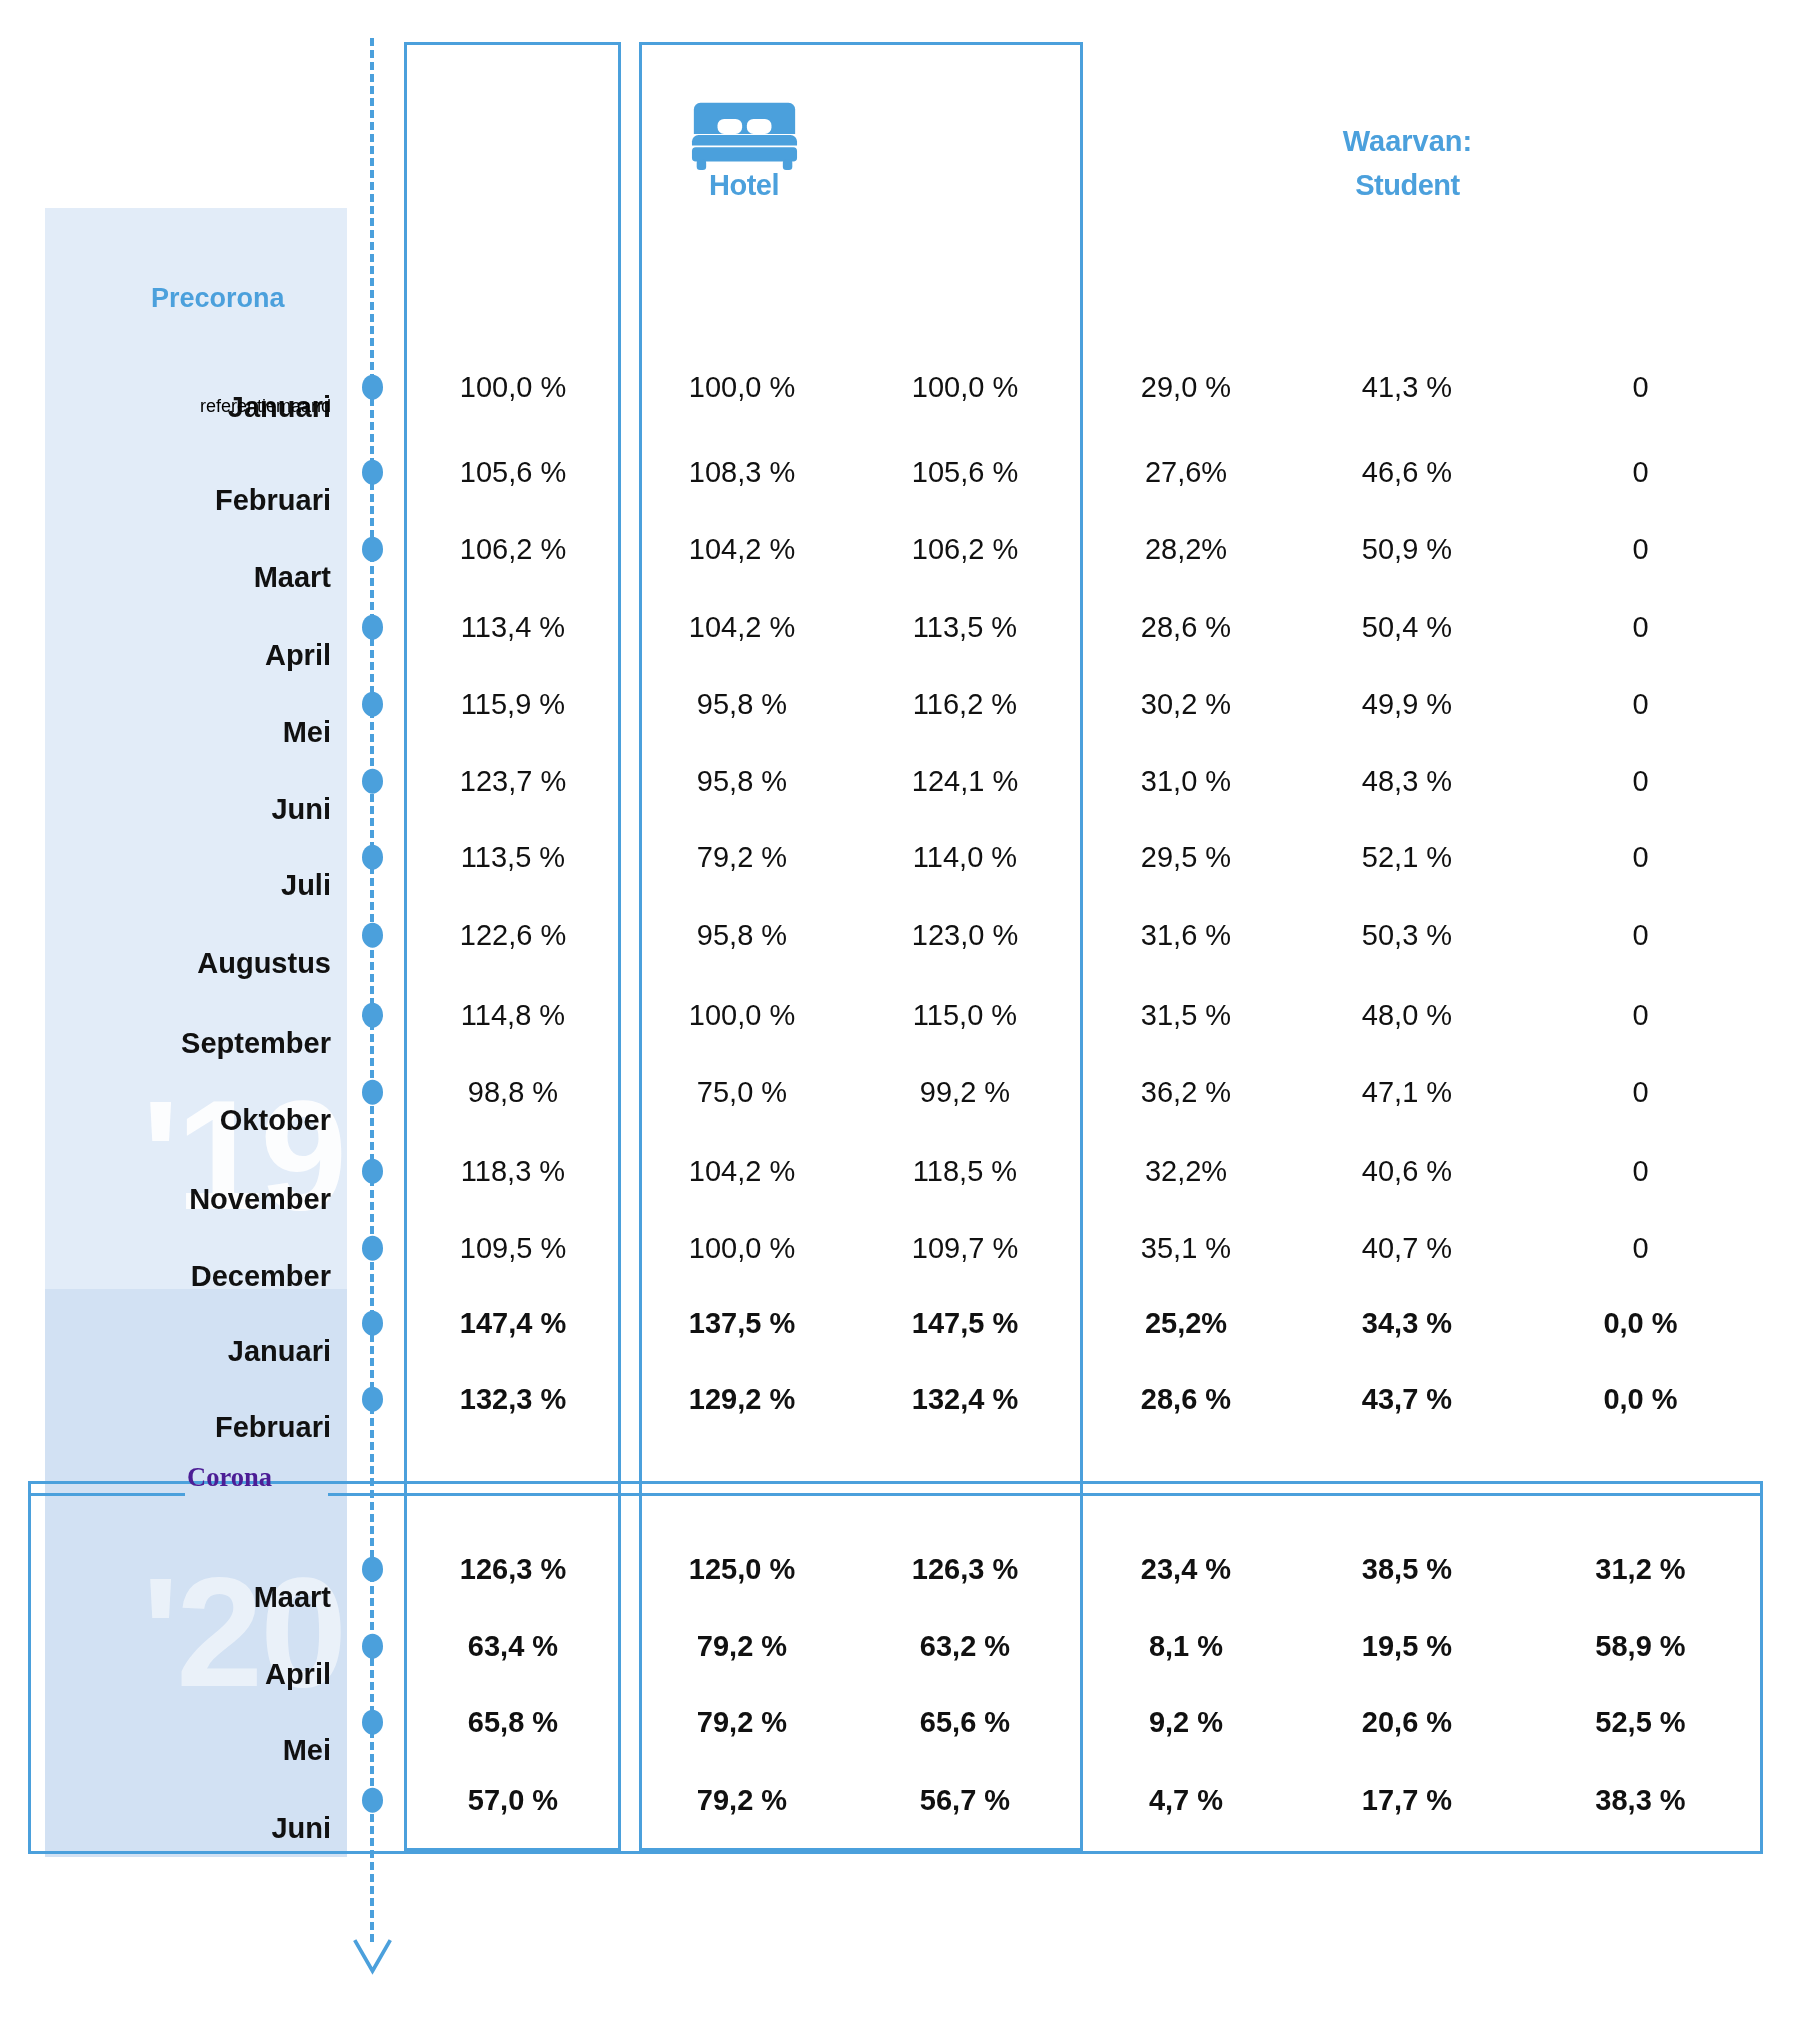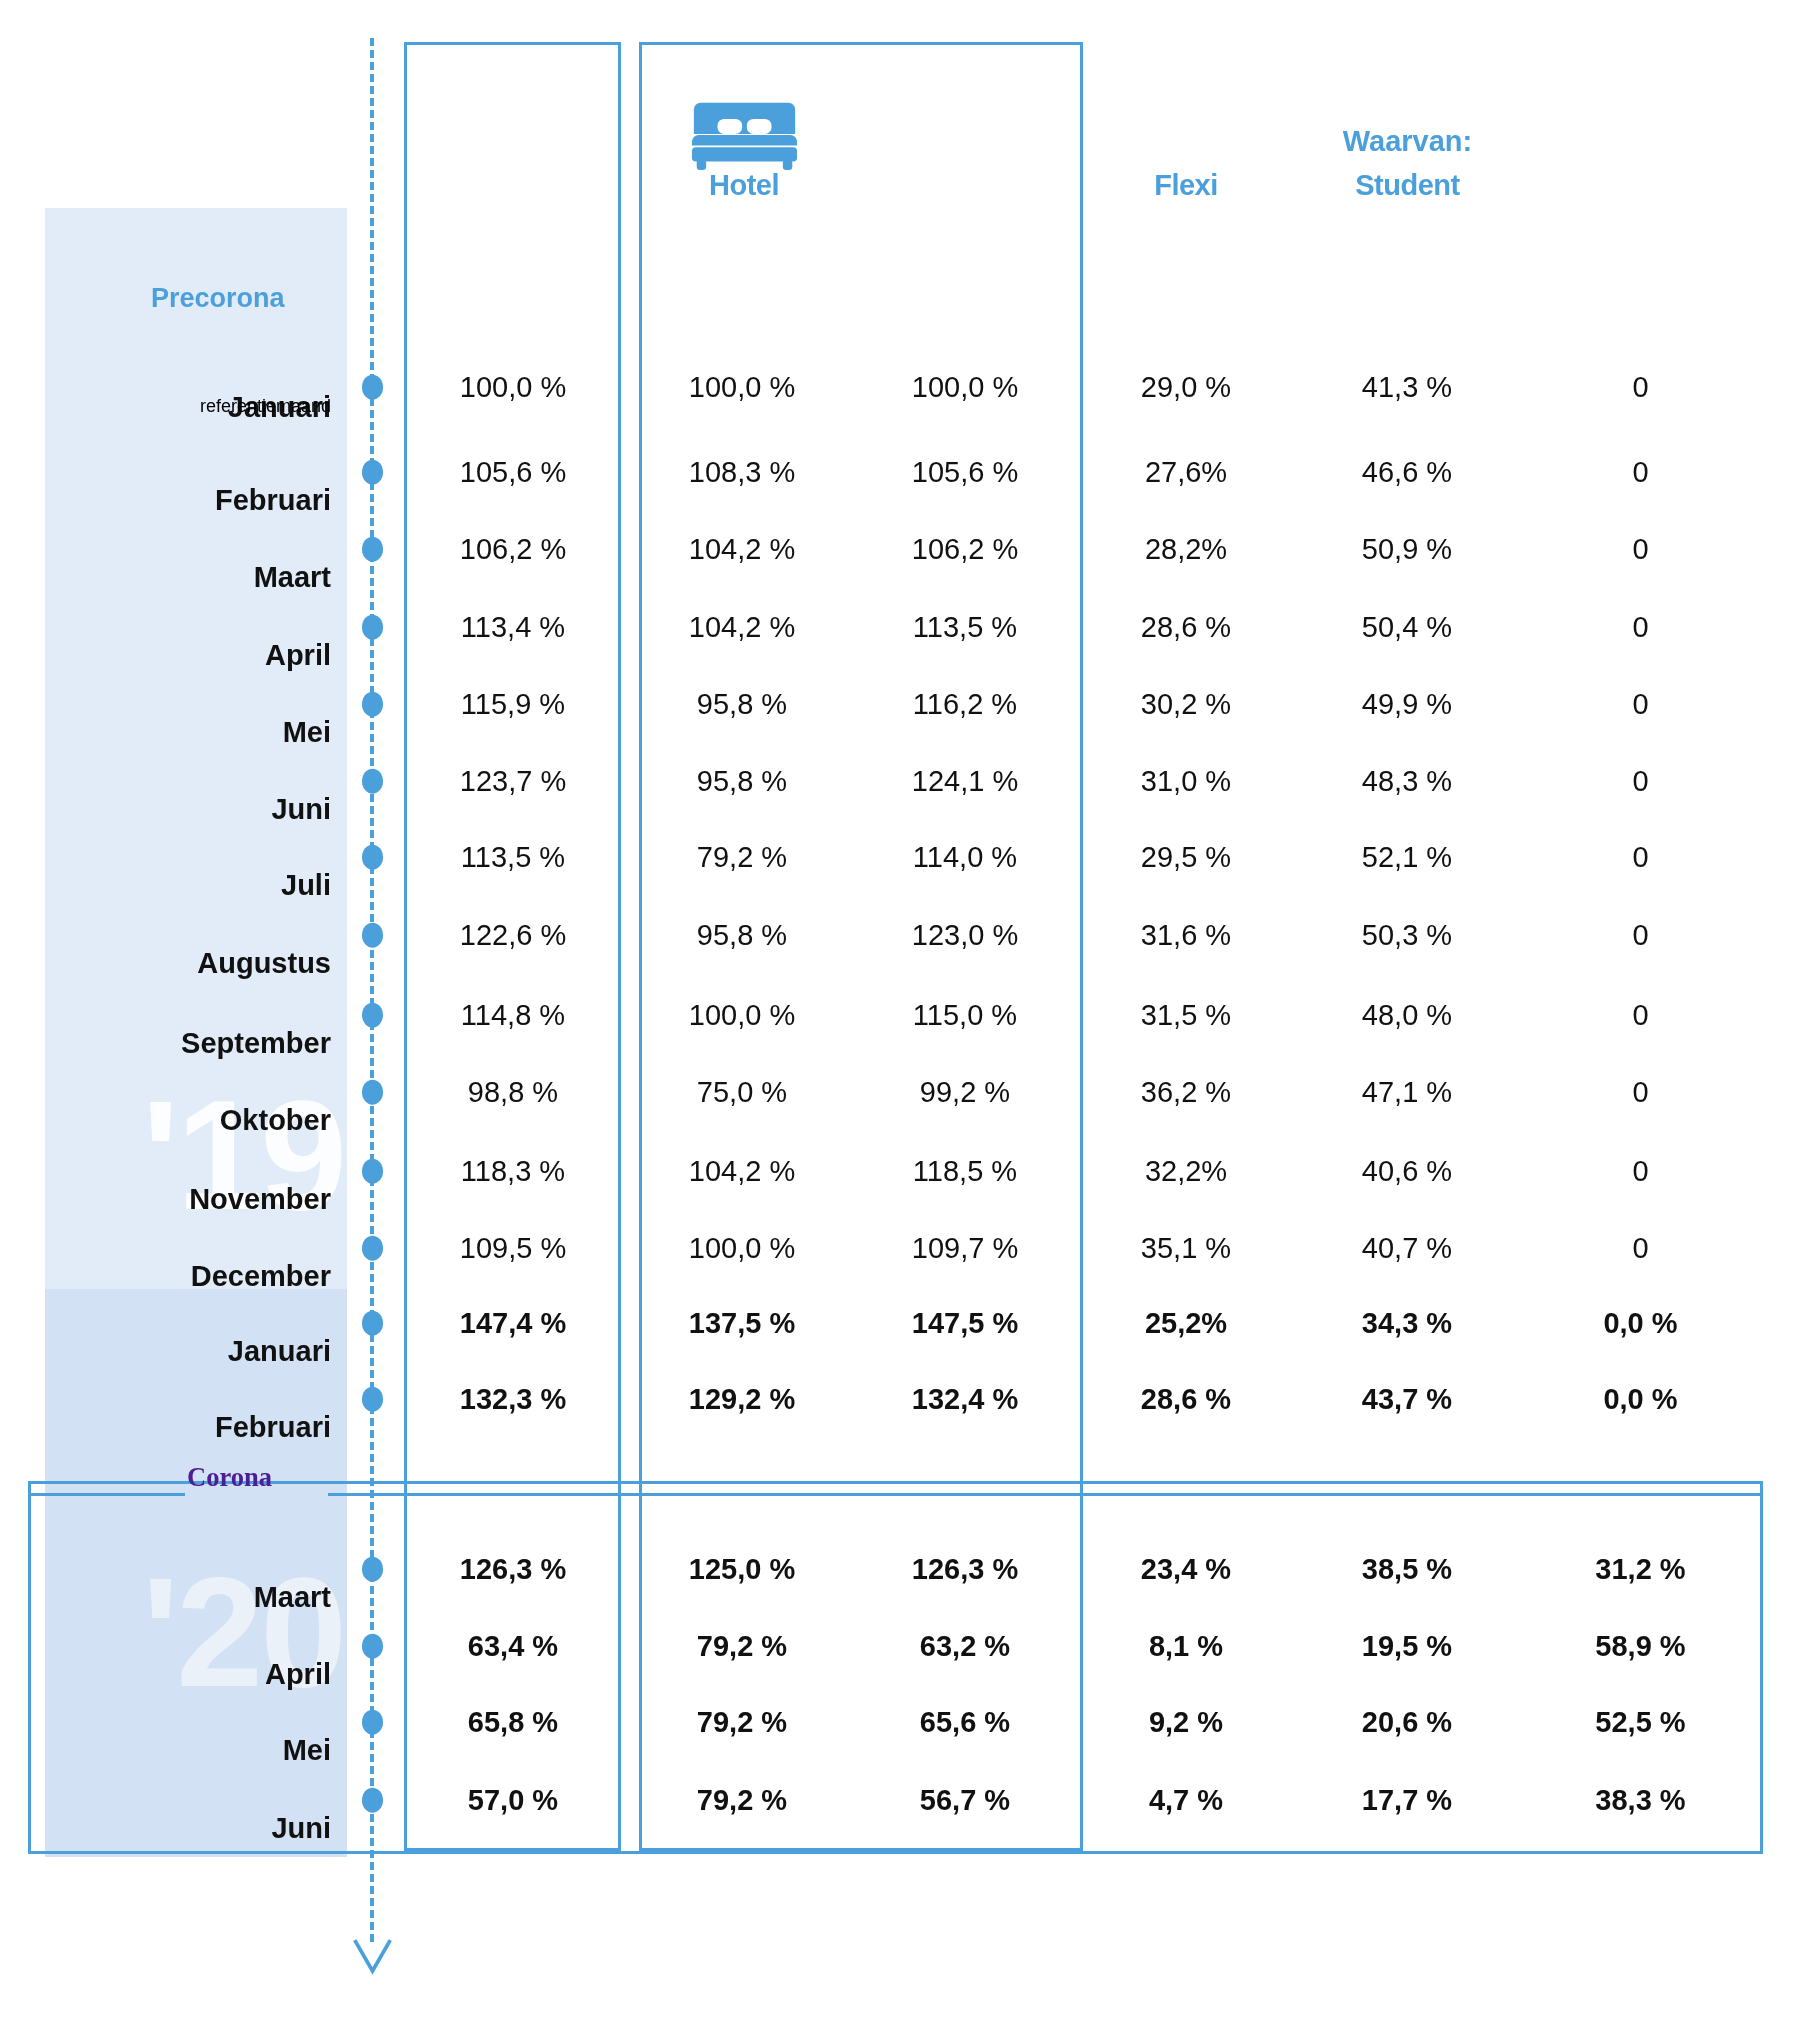--- a/index.html
+++ b/index.html
@@ -143,24 +143,20 @@
         <path d="M18 76 h194 a14 14 0 0 1 14 14 v8 h-222 v-8 a14 14 0 0 1 14 -14 z" fill="#4ba0dc"></path>
         <rect x="4" y="102" width="222" height="30" rx="8" fill="#4ba0dc"></rect>
         <rect x="14" y="128" width="20" height="22" rx="7" fill="#4ba0dc"></rect>
         <rect x="196" y="128" width="20" height="22" rx="7" fill="#4ba0dc"></rect>
       </svg>
     </div>
     <div class="hlabel"><span>Hotel</span></div>
   </div>
 
 
-  <div class="hcol" id="hdr-flexi">
-    <div class="hicon"></div>
-    <div class="hlabel"><span>Flexi</span></div>
-  </div>
 
   <div class="hcol" id="hdr-student">
     <div class="hicon"></div>
     <div class="hlabel"><span>Student</span></div>
   </div>
 
 
   <div id="hdr-waarvan">Waarvan:</div>
 </div>
 

